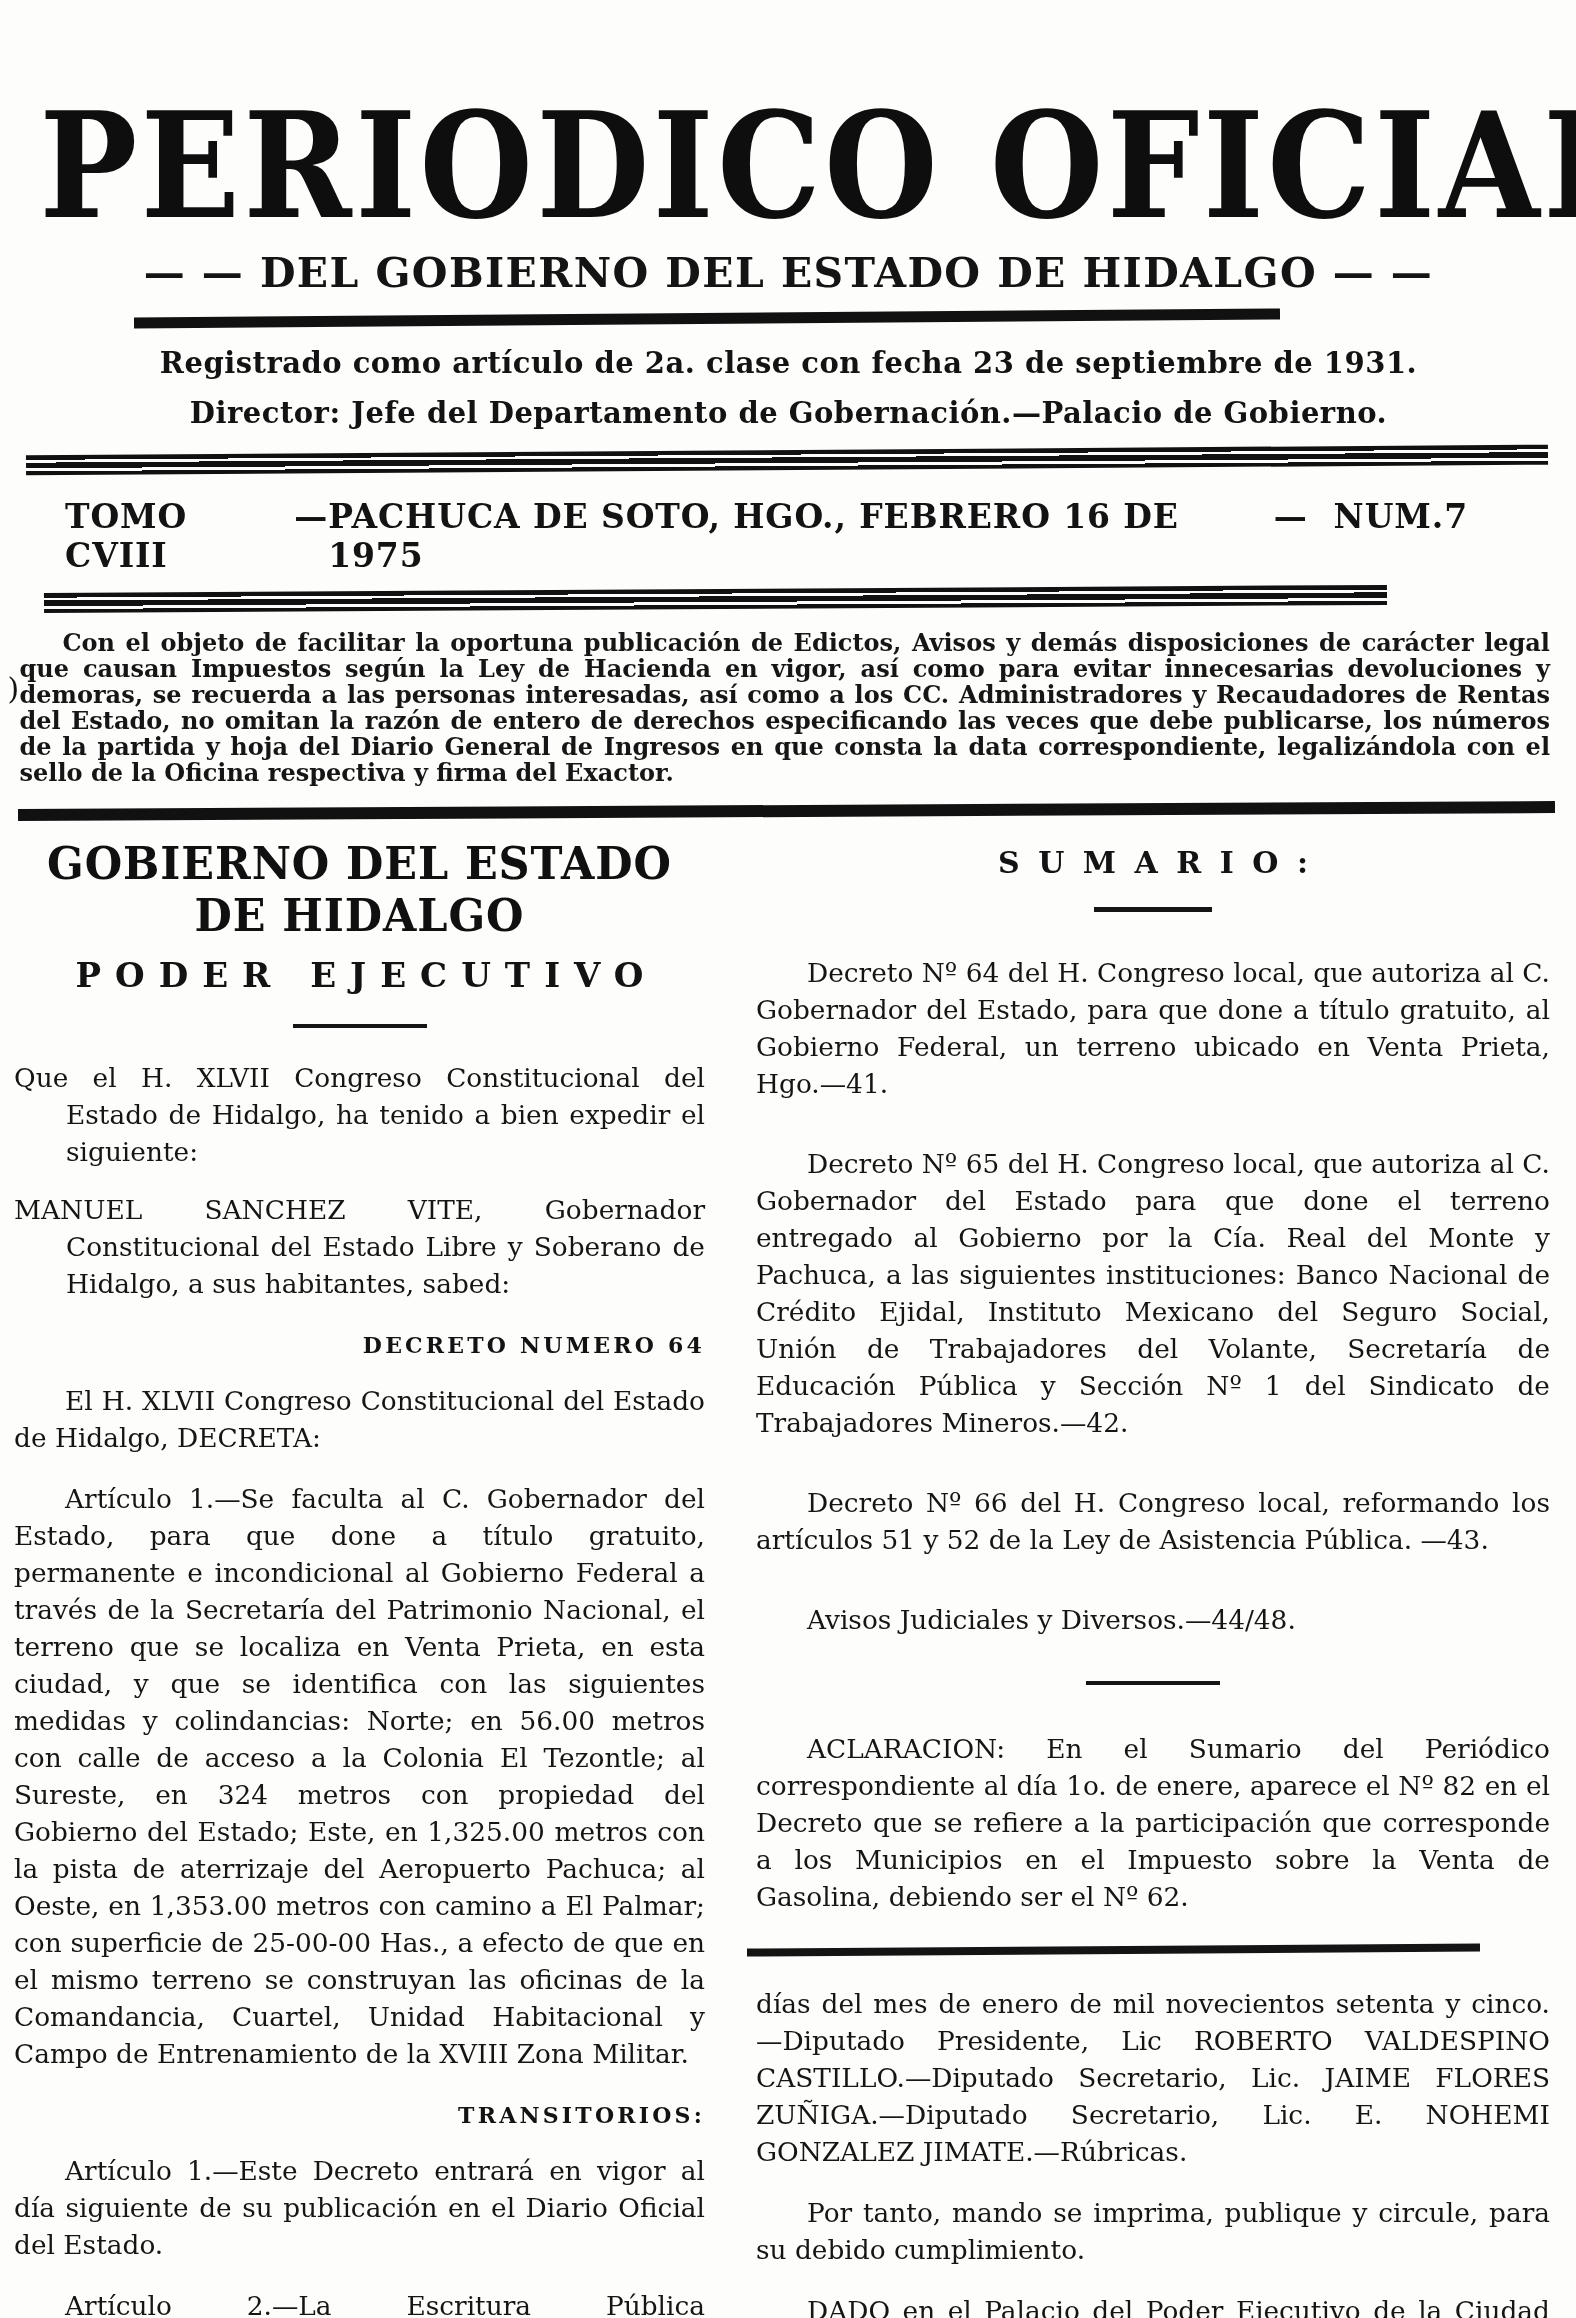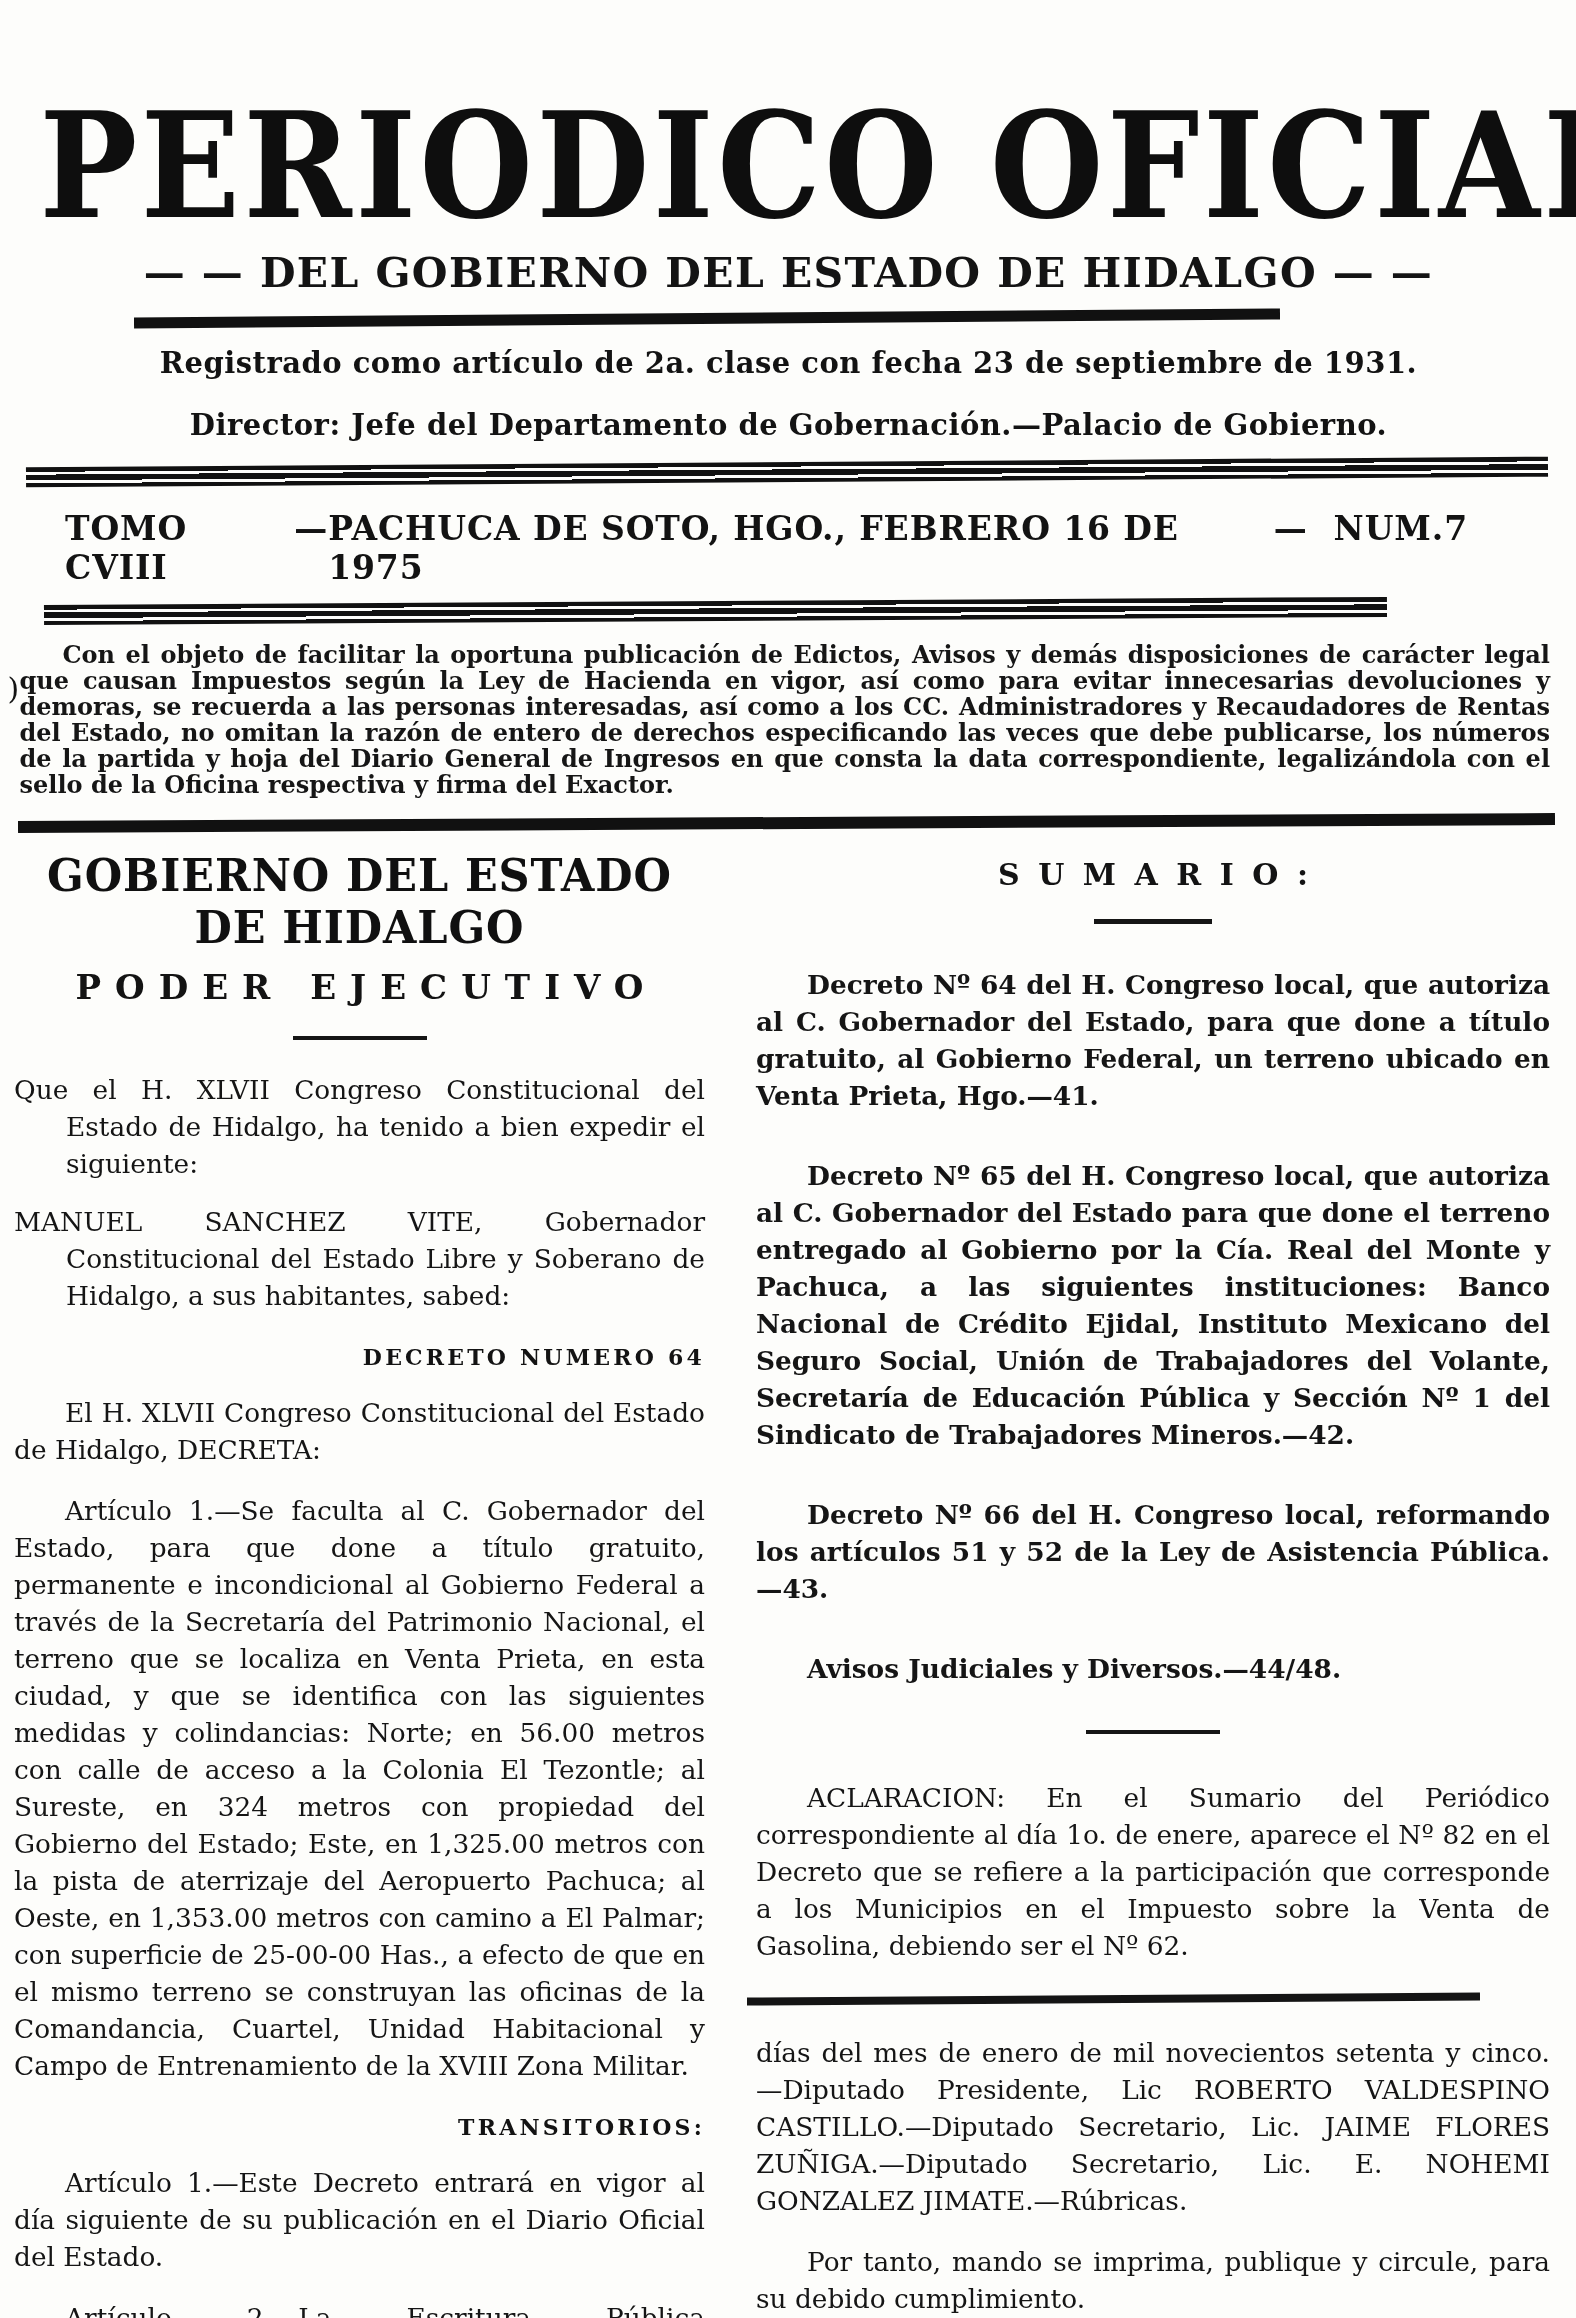--- a/index.html
+++ b/index.html
@@ -22,21 +22,21 @@
   .masthead-subtitle {
     text-align:center; font-size:41px; font-weight:bold;
     letter-spacing:1.4px; margin-top:18.5px; color:#141414;
   }
   .rule { background:#111; }
   .rule-sub { height:11px; margin:16px 297px 0 134px; transform:rotate(-0.45deg); }
   .reg-line, .dir-line {
     text-align:center; font-weight:bold; font-size:29px; letter-spacing:0.5px;
   }
   .reg-line { margin-top:22px; }
-  .dir-line { margin-top:28px; }
+  .dir-line { margin-top:16px; }
   .rule-triple {
     height:19.5px; margin-top:20.4px;
     background:linear-gradient(to bottom, #111 0 4.6px, transparent 4.6px 7.4px,
                #111 7.4px 13px, transparent 13px 16px, #111 16px 19.5px);
   }
   .rule-triple.t1 { margin-left:25.5px; margin-right:30px; transform:rotate(-0.4deg); }
   .rule-triple.t2 { margin:14px 190px 0 44px; transform:rotate(-0.35deg); }
   .tomo-row {
     display:flex; align-items:baseline; justify-content:space-between;
     padding:0 109px 0 65px; margin-top:28px;
@@ -72,21 +72,21 @@
     font-size:26.4px; line-height:37px; text-align:justify;
     color:#151515; margin-top:24px;
   }
   .indent { text-indent:51px; }
   .hanging { padding-left:52px; text-indent:-52px; margin-top:0; }
   .hanging + .hanging { margin-top:20.4px; }
   .center-head {
     text-align:right; font-size:22px; font-weight:bold;
     letter-spacing:3.2px; margin:30px 0 14px;
   }
-  .sum-entry { margin-top:12px; margin-bottom:43px;font-weight:bold; }
+  .sum-entry { margin-top:12px; margin-bottom:43px; }
   .rule-col-heavy {
     height:8.3px; background:#141414; margin:31px 70px 30px -9.3px;
     transform:rotate(-0.4deg);
   }
 </style>
 </head>
 <body>
 
 <div class="page">
 

